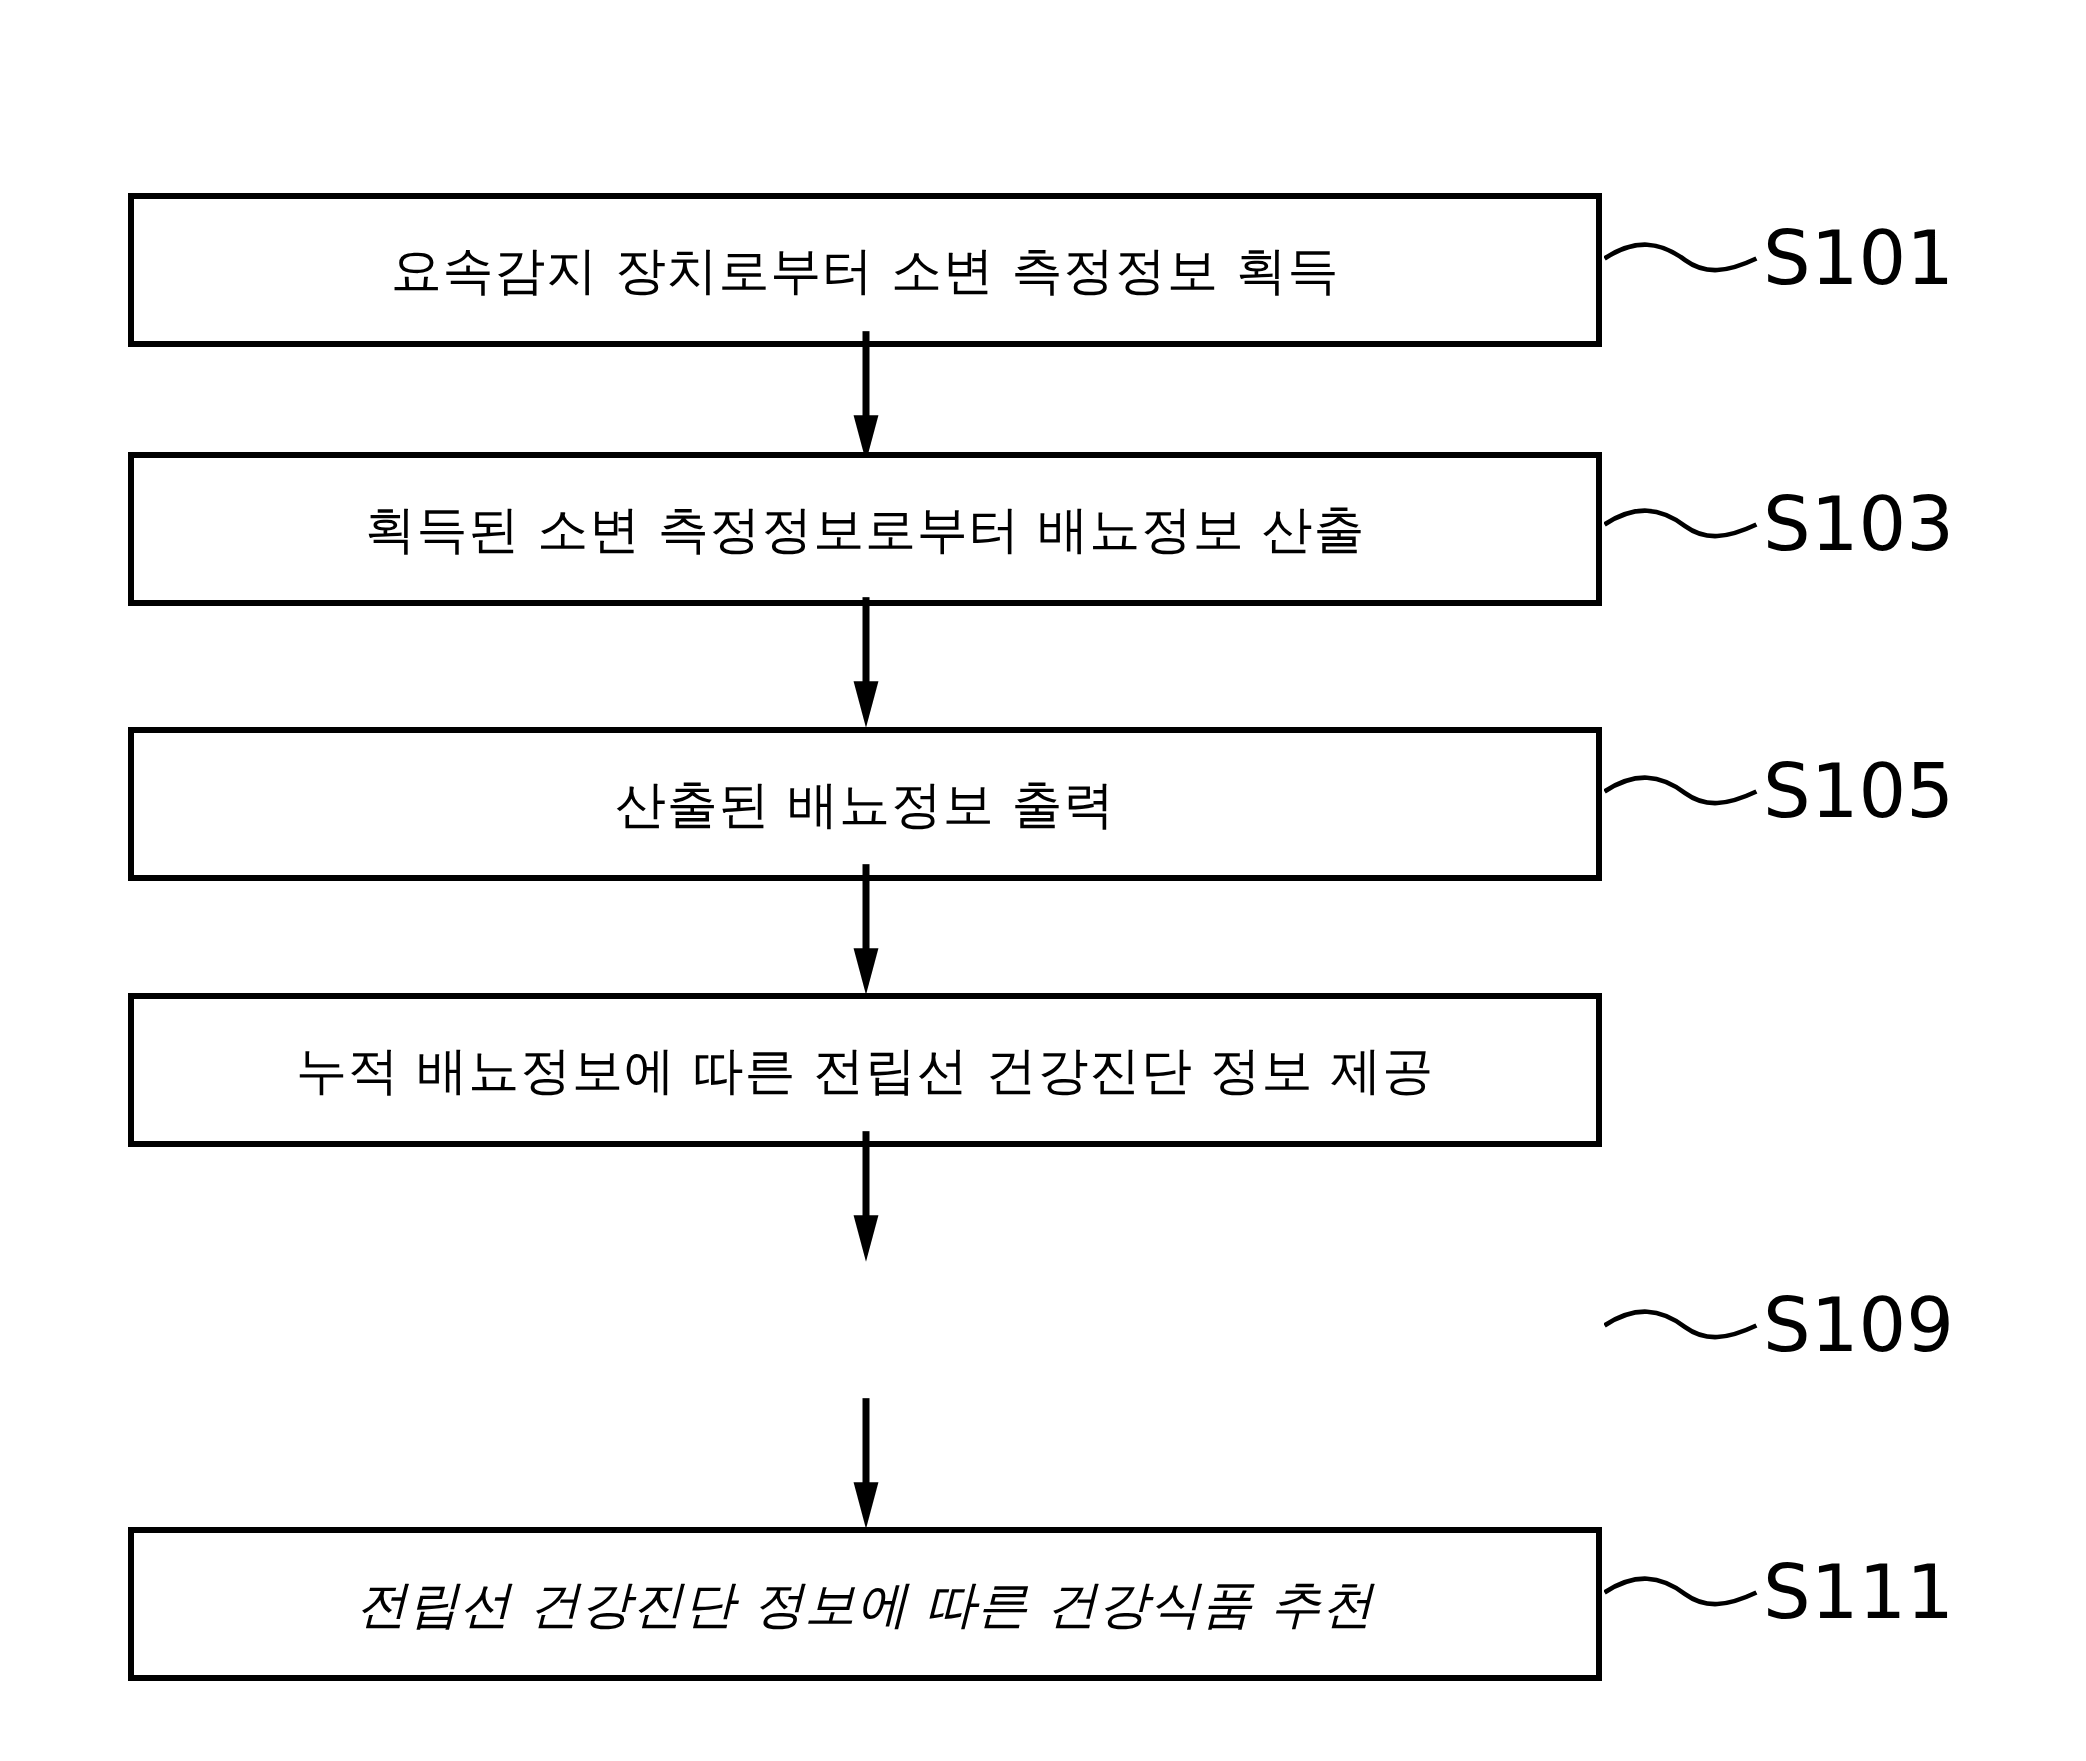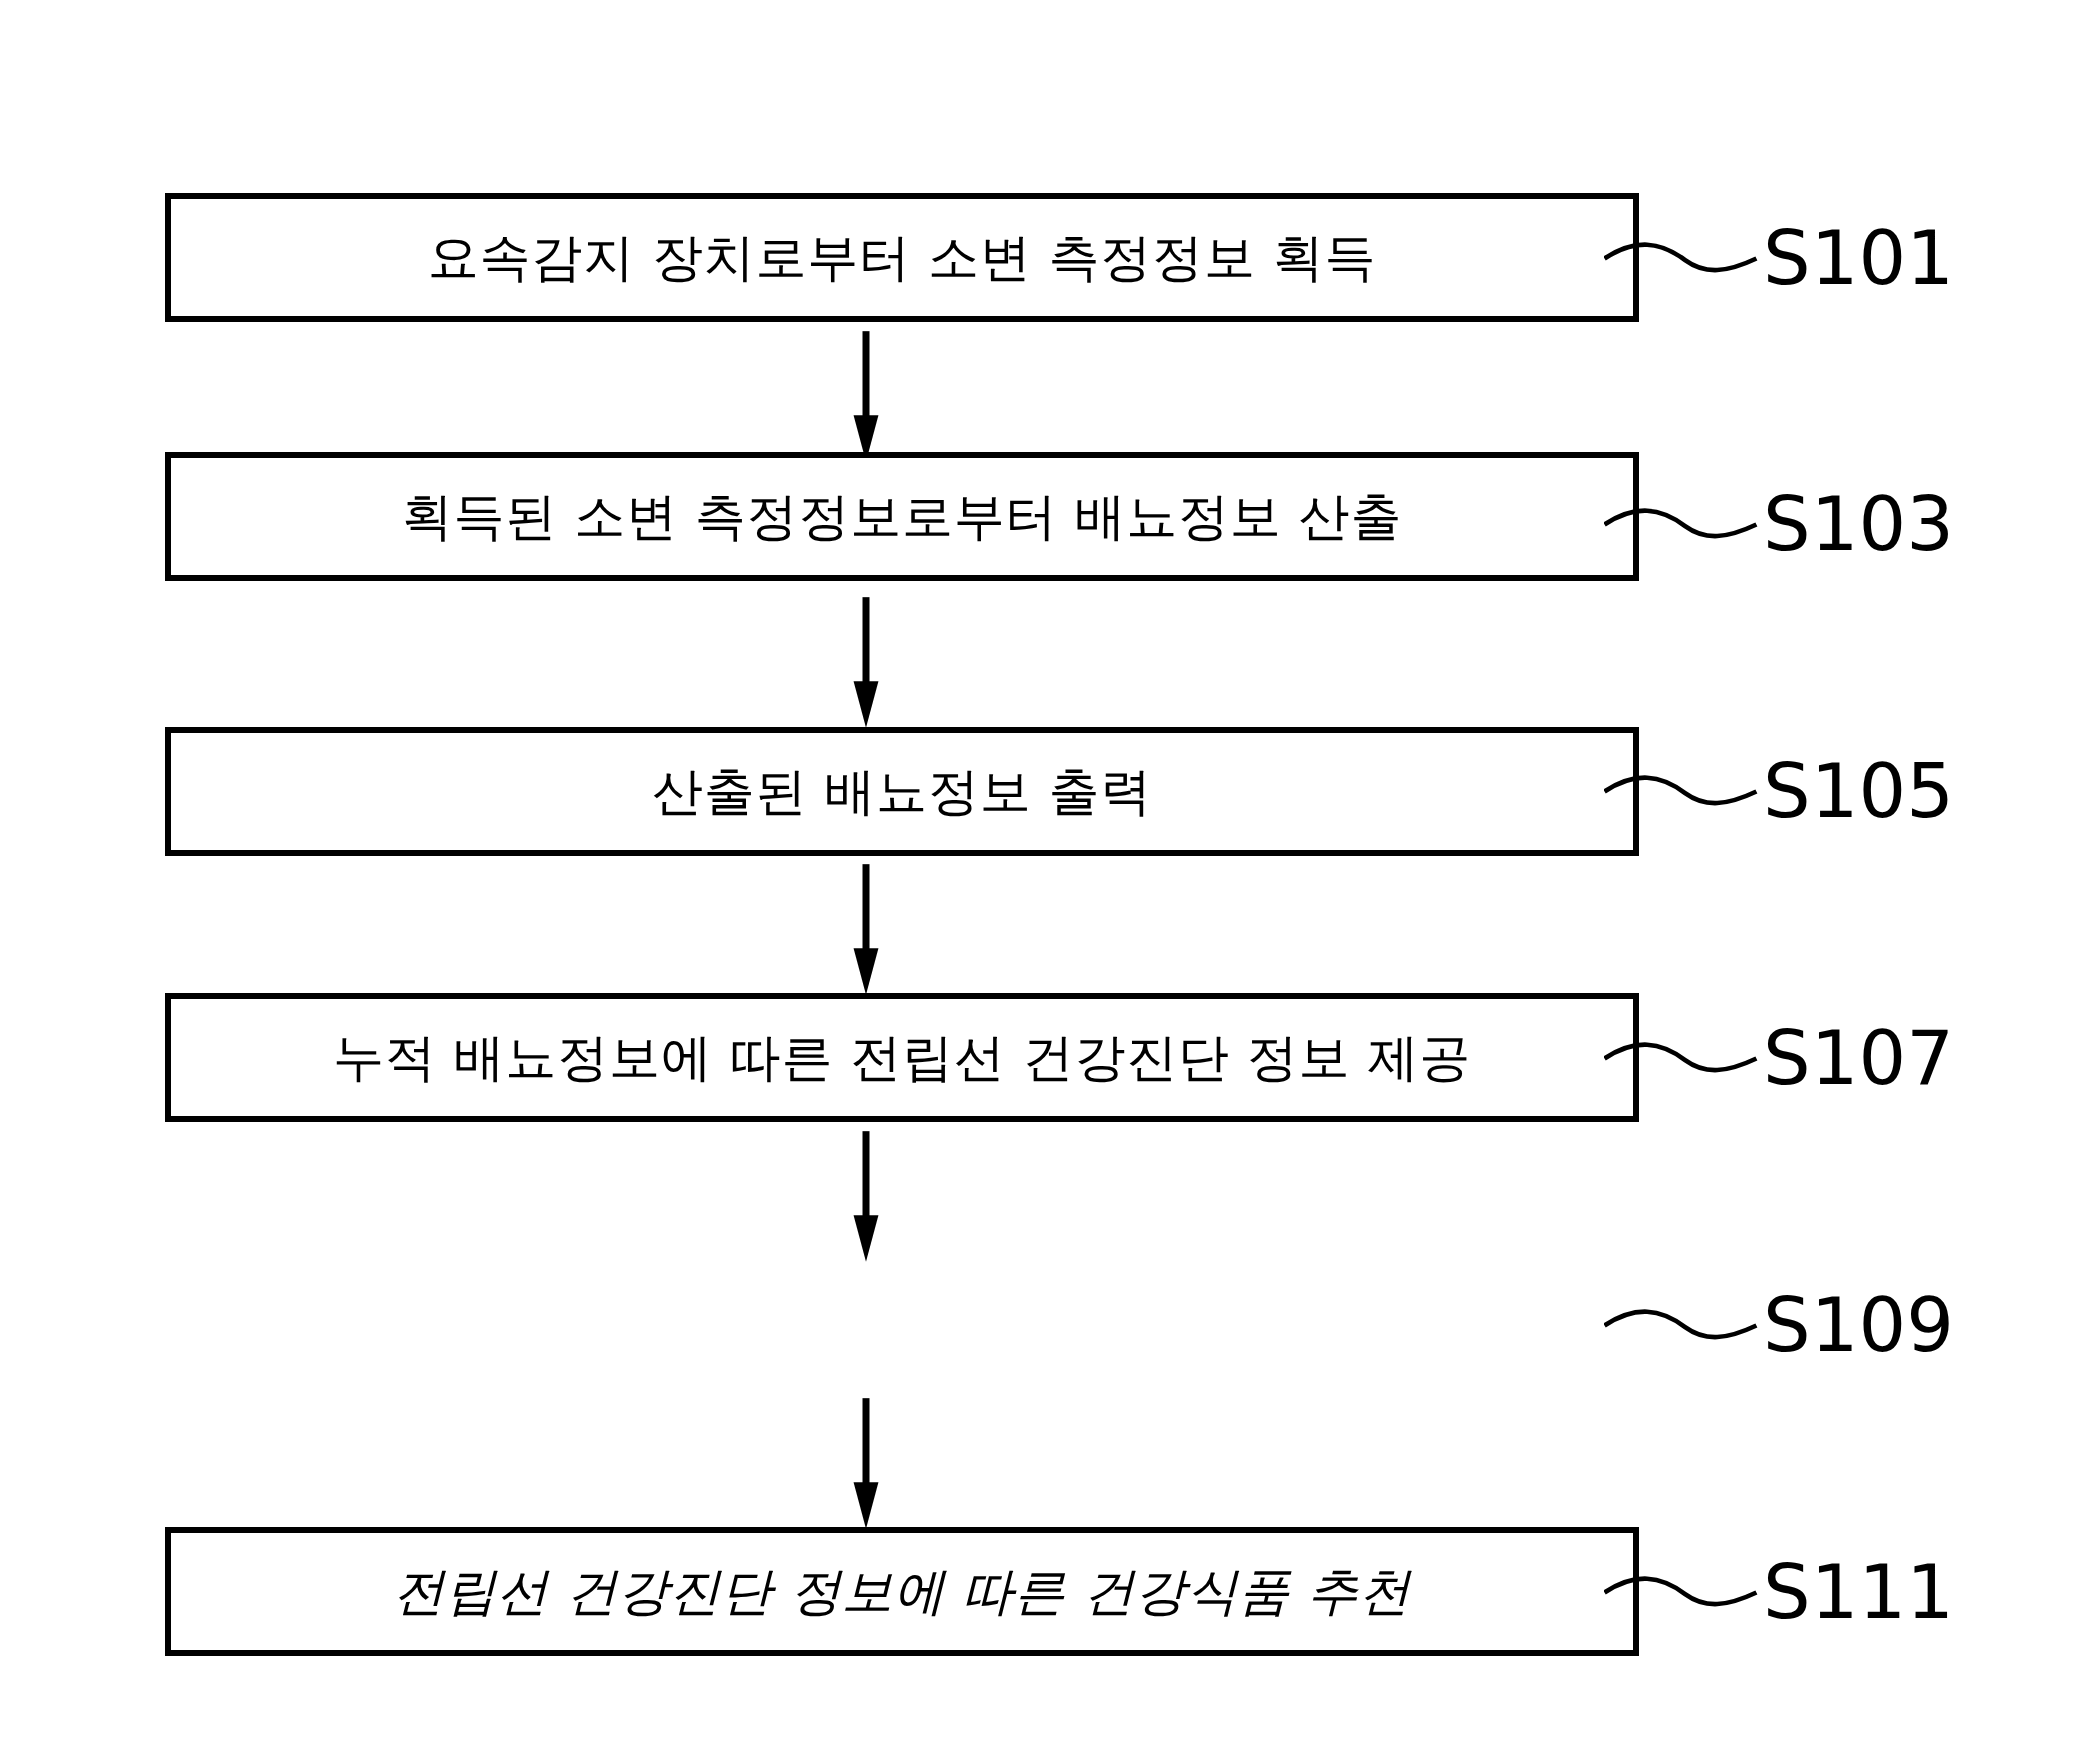--- a/index.html
+++ b/index.html
@@ -19,27 +19,26 @@
     background: #ffffff;
     overflow: hidden;
   }
 
   
   .step {
     position: absolute;
     box-sizing: border-box;
     left: 128px;
     width: 1474px;
-    height: 129px;
+    height: 154px;
     background: #ffffff;
     border: 6.2px solid #000000;
     display: flex;
     align-items: center;
     justify-content: center;
-    margin-left: 37px;
   }
   
   .step::after {
     content: "";
     position: absolute;
     left: 11px;
     top: 11px;
     width: 100%;
     height: 100%;
     box-sizing: border-box;
@@ -146,26 +145,20 @@
 
   <div class="step" style="top:993px;">
     <span class="step-label">누적 배뇨정보에 따른 전립선 건강진단 정보 제공</span>
   </div>
   <div class="connector" style="top:1131px; height:131px;">
     <svg width="28" height="131" viewBox="0 0 36 168" xmlns="http://www.w3.org/2000/svg">
       <line x1="18" y1="0" x2="18" y2="118" stroke="#000000" stroke-width="9"></line>
       <polygon points="2,108 34,108 18,168" fill="#000000"></polygon>
     </svg>
   </div>
-  <div class="callout" style="left:1604px; top:1012px;">
-    <svg class="callout-leader" width="156" height="93" viewBox="0 0 200 120" xmlns="http://www.w3.org/2000/svg">
-      <path d="M0,60 C40,34 72,38 104,62 C130,81 158,78 196,60" fill="none" stroke="#000000" stroke-width="6"></path>
-    </svg>
-    <span class="callout-text">S107</span>
-  </div>
 
   <div class="connector" style="top:1398px; height:131px;">
     <svg width="28" height="131" viewBox="0 0 36 168" xmlns="http://www.w3.org/2000/svg">
       <line x1="18" y1="0" x2="18" y2="118" stroke="#000000" stroke-width="9"></line>
       <polygon points="2,108 34,108 18,168" fill="#000000"></polygon>
     </svg>
   </div>
   <div class="callout" style="left:1604px; top:1279px;">
     <svg class="callout-leader" width="156" height="93" viewBox="0 0 200 120" xmlns="http://www.w3.org/2000/svg">
       <path d="M0,60 C40,34 72,38 104,62 C130,81 158,78 196,60" fill="none" stroke="#000000" stroke-width="6"></path>

